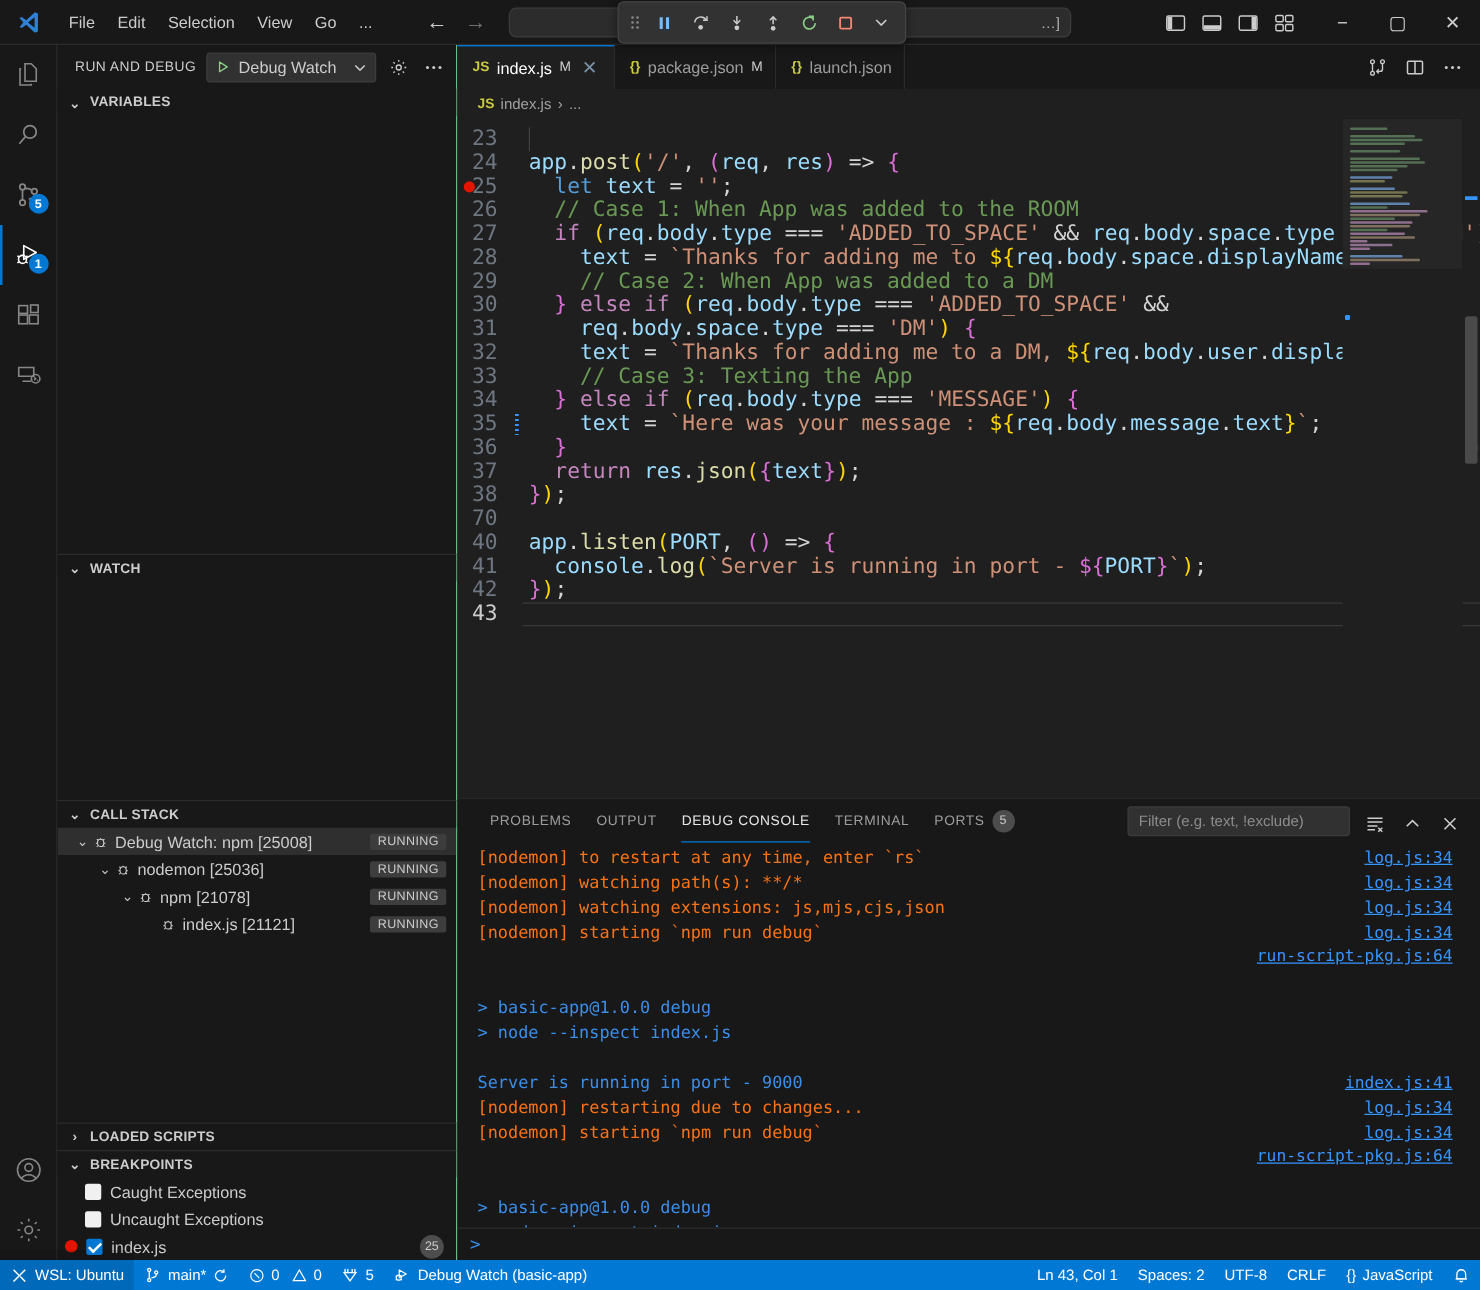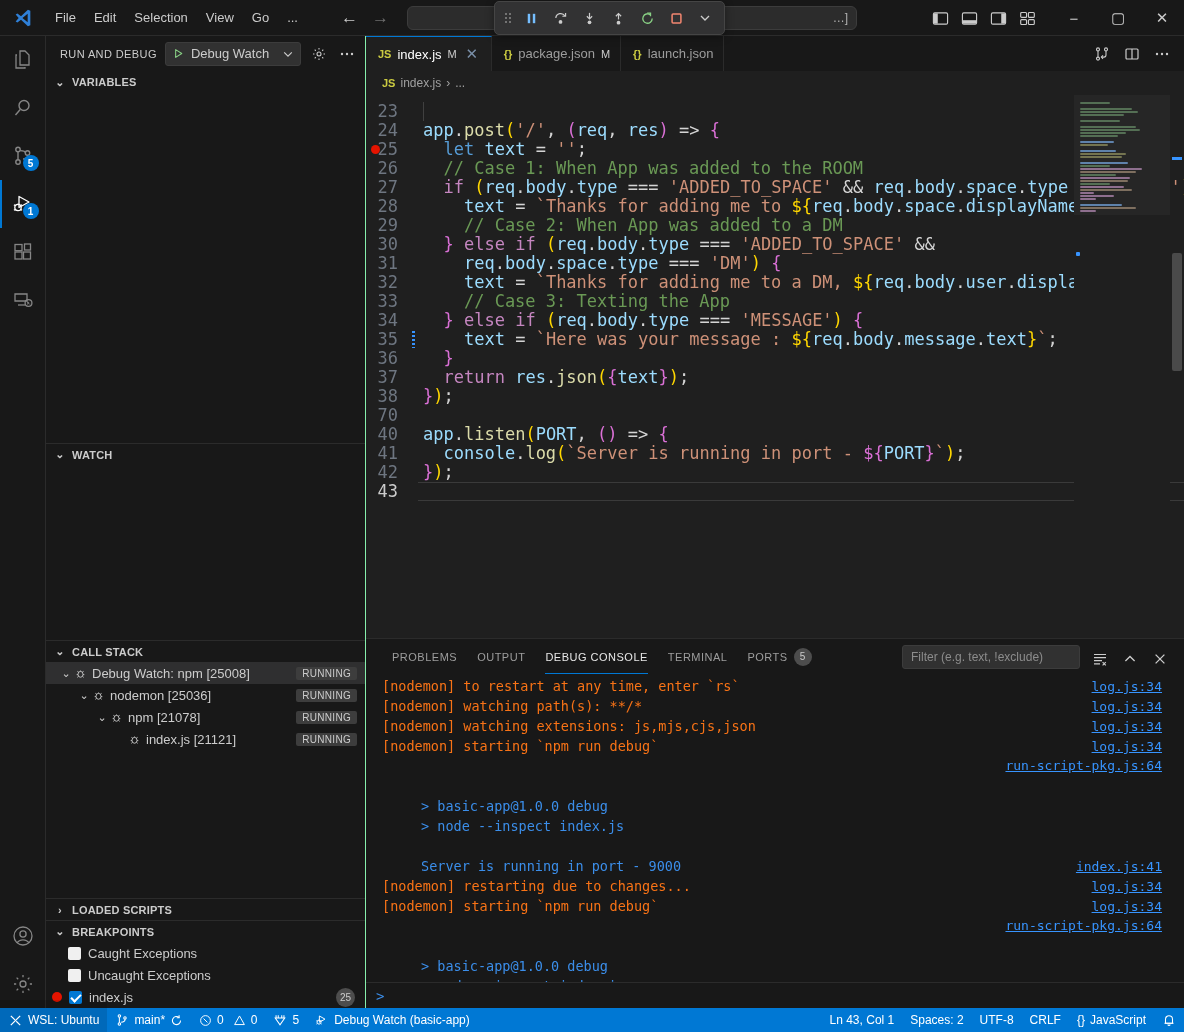--- a/index.html
+++ b/index.html
@@ -221,21 +221,21 @@
 
   .console {
     flex: 1; overflow: hidden; position: relative; padding-left: 16px; padding-top: 2px;
     font-family: "DejaVu Sans Mono", monospace; font-size: 13.5px; line-height: 20px;
   }
   .crow { display: flex; height: 20px; white-space: pre; align-items: baseline; padding-right: 22px; }
   .cmsg { flex: 1; overflow: hidden; }
   .csrc { color: #3794ff; text-decoration: underline; font-size: 13px; }
   .c-yellow { color: #f97316; }
   .c-green  { color: #f97316; }
-  .c-blue   { color: #3b8eea; margin-left: 39px; }
+  .c-blue   { color: #3b8eea; }
   .c-gray   { color: #cccccc; }
   .console-input {
     height: 26px; flex: 0 0 26px; display: flex; align-items: center; padding-left: 10px;
     border-top: 1px solid #2b2b2b; color: #3b8eea;
     font-family: "DejaVu Sans Mono", monospace; font-size: 14px;
   }
 
   
   .statusbar {
     height: 24px; flex: 0 0 24px; background: #0078d4; display: flex; align-items: center;

